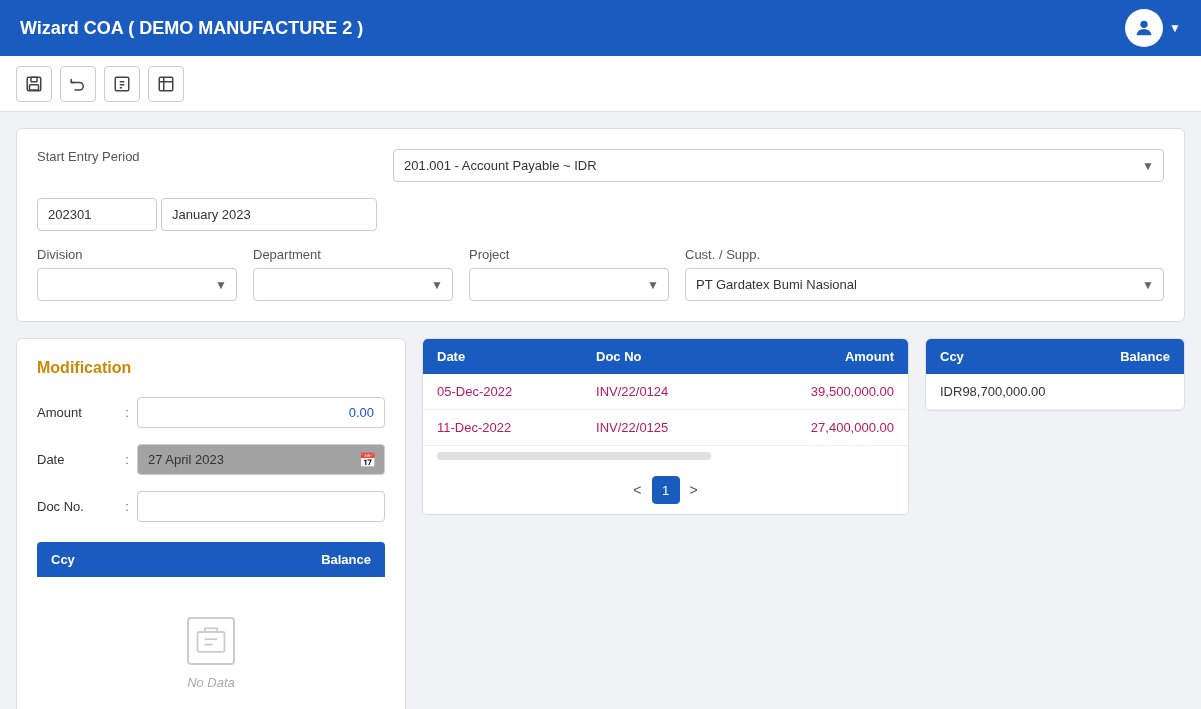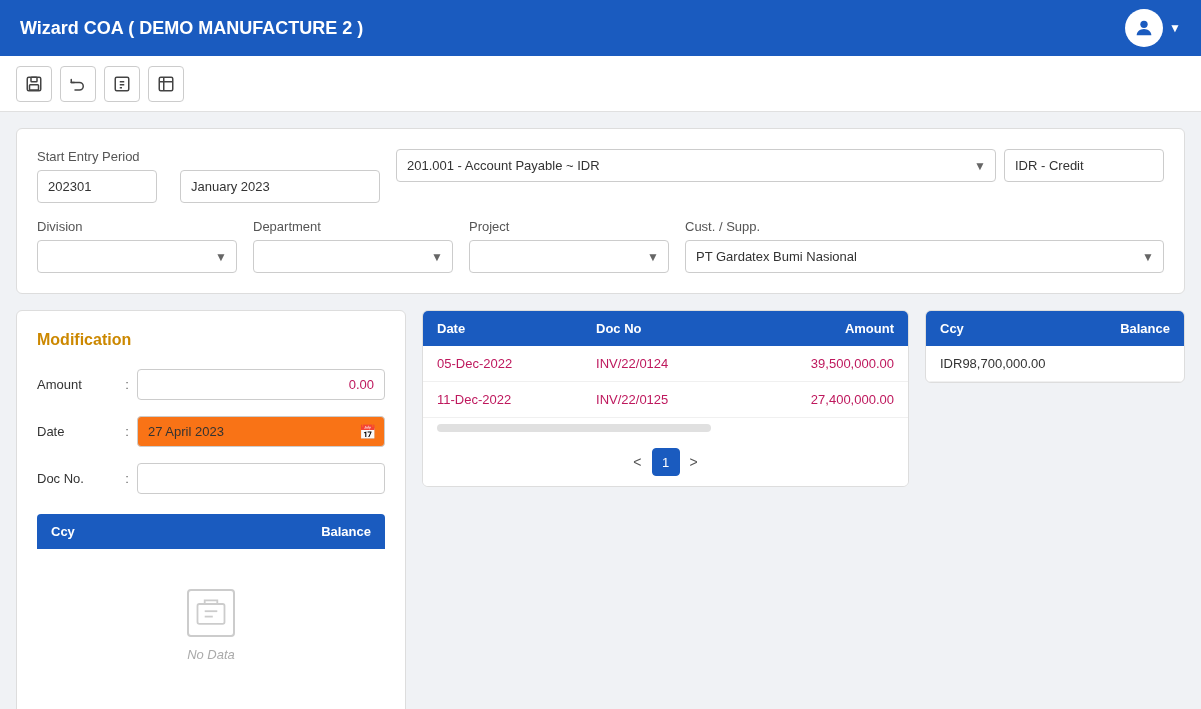--- a/index.html
+++ b/index.html
@@ -119,35 +119,35 @@
 
     .mod-row { display: flex; align-items: center; margin-bottom: 16px; }
     .mod-label { width: 80px; font-size: 13px; color: #333; }
     .mod-colon { width: 20px; text-align: center; color: #666; font-size: 13px; }
     .mod-input {
       flex: 1;
       border: 1px solid #ccc;
       border-radius: 4px;
       padding: 7px 10px;
       font-size: 13px;
-      color: #be185d;
+      color: #1d4ed8;
       background: white;
       outline: none;
     }
     .mod-input-right { text-align: right; }
 
     .date-input-wrapper { position: relative; flex: 1; }
     .date-input-wrapper input {
       width: 100%;
       border: 1px solid #ccc;
       border-radius: 4px;
       padding: 7px 32px 7px 10px;
       font-size: 13px;
       color: #333;
-      background: #f97316;
+      background: #a3a3a3;
       outline: none;
     }
     .date-icon {
       position: absolute;
       right: 8px;
       top: 50%;
       transform: translateY(-50%);
       font-size: 14px;
       color: #666;
       cursor: pointer;
@@ -316,37 +316,36 @@
   </button>
 </div>
 
 <div class="main">
 
   <div class="card">
 
     <div class="form-row" style="margin-bottom: 16px;">
       <div class="form-group">
         <label class="form-label">Start Entry Period</label>
-        <div style="display:flex; gap:23px;">
+        <div style="display:flex; gap:4px;margin-top:28px;">
           <input class="form-input" style="width: 120px;" readonly="" value="202301">
           <div class="select-wrapper">
-            <input class="form-input" style="width: 200px;" readonly="" value="January 2023">
+            <input class="form-input" style="width: 216px;" readonly="" value="January 2023">
           </div>
         </div>
       </div>
 
       <div class="form-group" style="flex:1;">
         <div style="display:flex; gap:8px;">
           <div class="select-wrapper" style="flex:1;">
             <select class="form-select" style="width:100%; padding-right:28px;">
               <option>201.001 - Account Payable ~ IDR</option>
             </select>
             <span class="chevron">▼</span>
           </div>
-          <input class="form-input" style="width: 160px;" readonly="" value="IDR - Credit">
         </div>
       </div>
     </div>
 
     <div class="form-row">
       <div class="form-group" style="width:200px;">
         <label class="form-label">Division</label>
         <div class="select-wrapper" style="width:100%;">
           <select class="form-select" style="width:100%; padding-right:28px;">
             <option value=""></option>

